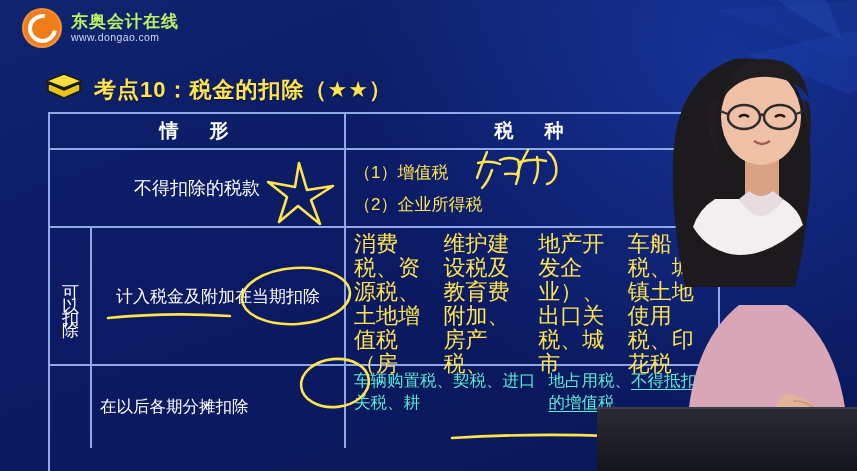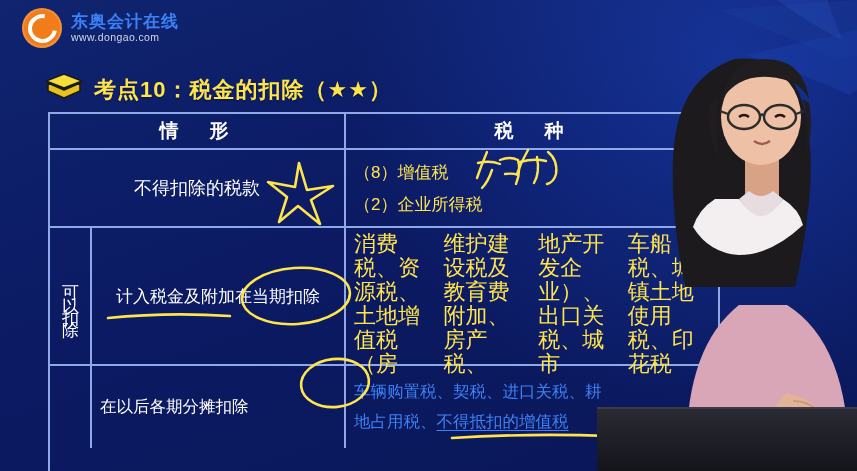--- a/index.html
+++ b/index.html
@@ -29,21 +29,21 @@
     background:#f07d1a;
     display:flex;align-items:center;justify-content:center;
     box-shadow:0 0 0 2px rgba(255,255,255,.15) inset;
   }
   .logo-mark .ring{
     width:21px;height:21px;border-radius:50%;
     border:4px solid #ffffff;border-right-color:transparent;
     transform:rotate(-35deg);
   }
   .logo-txt-main{
-    color:#3b82f6;font-size:17px;font-weight:bold;letter-spacing:1px;
+    color:#bef264;font-size:17px;font-weight:bold;letter-spacing:1px;
     line-height:19px;
   }
   .logo-txt-sub{
     color:#cfd8ef;font-size:10.5px;line-height:13px;letter-spacing:.4px;
   }
   
   .title-row{
     position:absolute;left:44px;top:66px;display:flex;align-items:center;gap:10px;
   }
   .cap-icon{width:40px;height:30px;position:relative;}
@@ -78,21 +78,21 @@
     display:flex;align-items:center;justify-content:center;
     font-size:17px;line-height:30px;color:#ffffff;
   }
   .vlabel span{writing-mode:vertical-rl;letter-spacing:12px;}
   .sub-left{width:254px;}
   .r1-left{height:78px;justify-content:center;font-size:18px;}
   .r1-right{height:78px;flex-direction:column;align-items:flex-start;justify-content:center;gap:9px;font-size:17px;color:#ffe44d;}
   .r2-left{height:138px;justify-content:center;font-size:17px;}
   .r2-right{height:138px;flex-direction:row;align-items:flex-start;justify-content:center;gap:7px;font-size:22px;color:#ffe44d;line-height:24px;}
   .r3-left{height:82px;flex-direction:column;align-items:flex-start;justify-content:center;gap:8px;font-size:16.5px;}
-  .r3-right{height:82px;flex-direction:column;align-items:flex-start;justify-content:center;gap:8px;font-size:16.5px;color:#3b82f6;}
+  .r3-right{height:82px;flex-direction:row;align-items:flex-start;justify-content:center;gap:8px;font-size:16.5px;color:#5eead4;}
   .u-line{text-decoration:underline;text-underline-offset:3px;}
   
   .ink{position:absolute;left:0;top:0;width:857px;height:471px;pointer-events:none;}
   
   .presenter{
     position:absolute;right:0;bottom:0;width:230px;height:430px;overflow:hidden;
   }
   .desk{
     position:absolute;right:0;bottom:0;width:260px;height:62px;
     background:linear-gradient(180deg,#2a2a34 0%,#14141b 100%);
@@ -131,21 +131,21 @@
 <div class="tbl">
 
   <div class="row">
     <div class="cell hdr b-r b-b col-left">情　形</div>
     <div class="cell hdr b-b col-right">税　种</div>
   </div>
 
   <div class="row">
     <div class="cell r1-left b-r b-b col-left">不得扣除的税款</div>
     <div class="cell r1-right b-b col-right">
-      <div>（8）增值税</div>
+      <div>（1）增值税</div>
       <div>（2）企业所得税</div>
     </div>
   </div>
 
   <div class="row">
     <div class="cell vlabel b-r b-b" style="height:138px">
       <span>可以扣除</span>
     </div>
     <div class="cell r2-left b-r b-b sub-left">计入税金及附加在当期扣除</div>
     <div class="cell r2-right b-b col-right">

